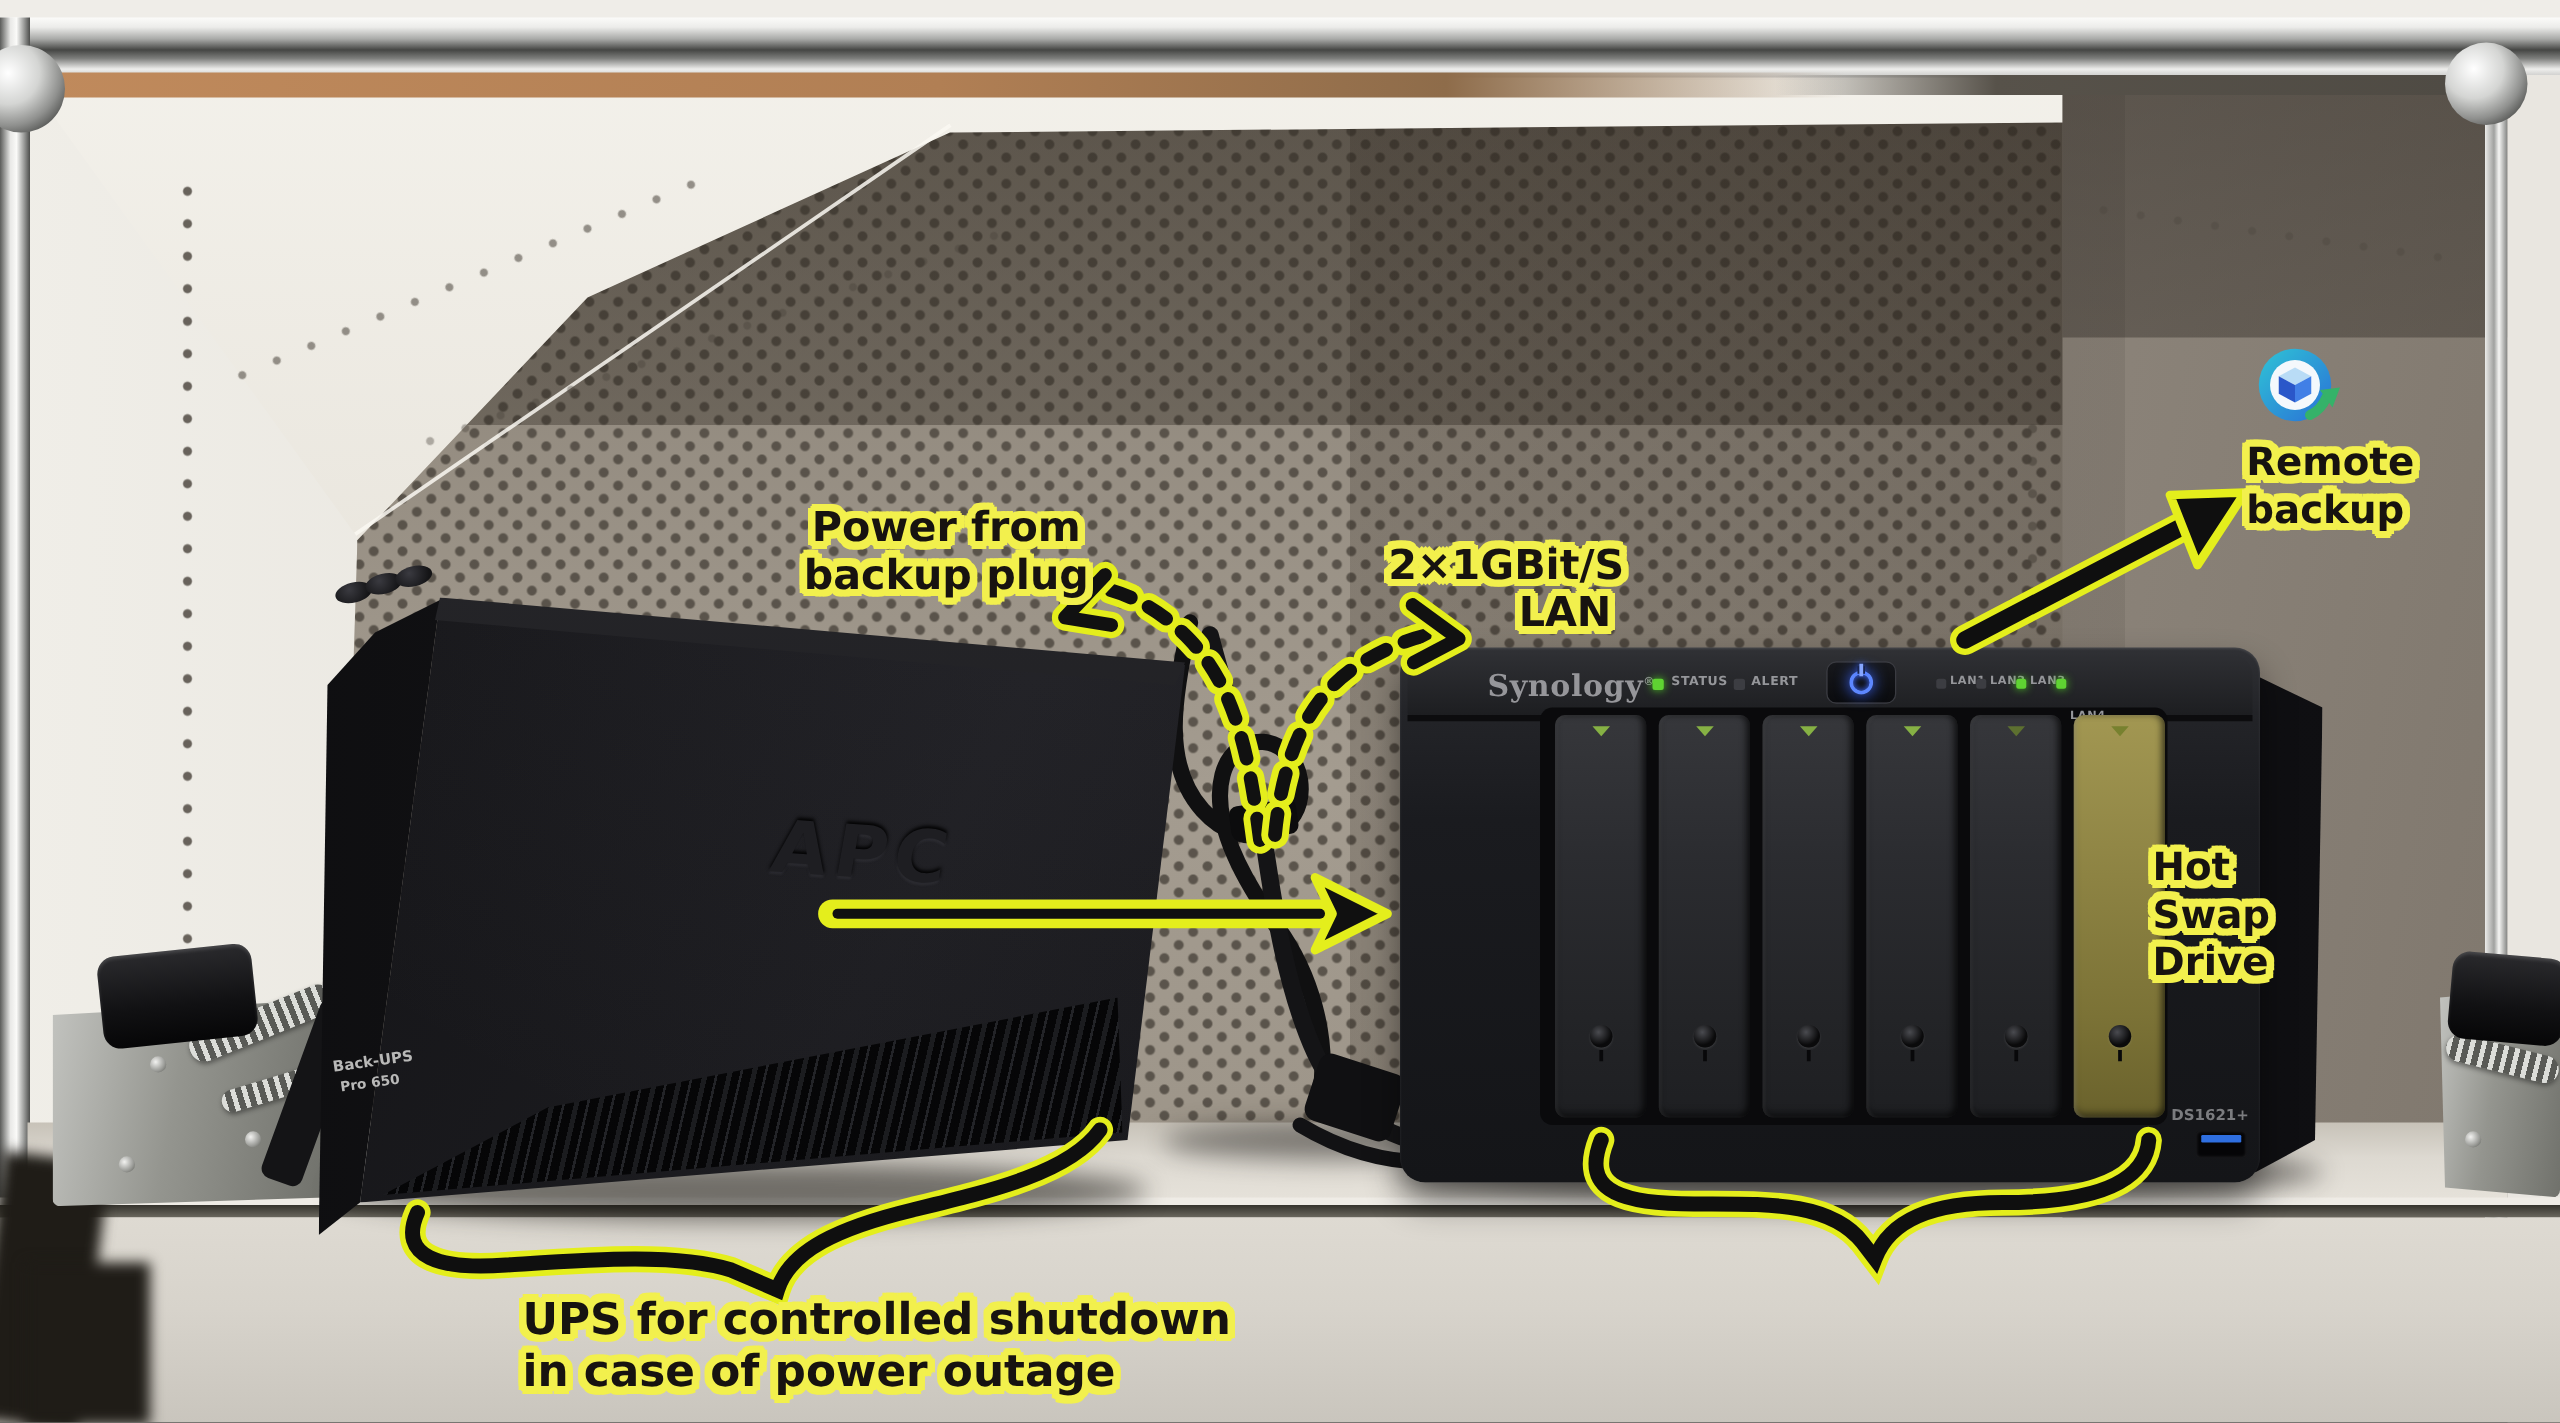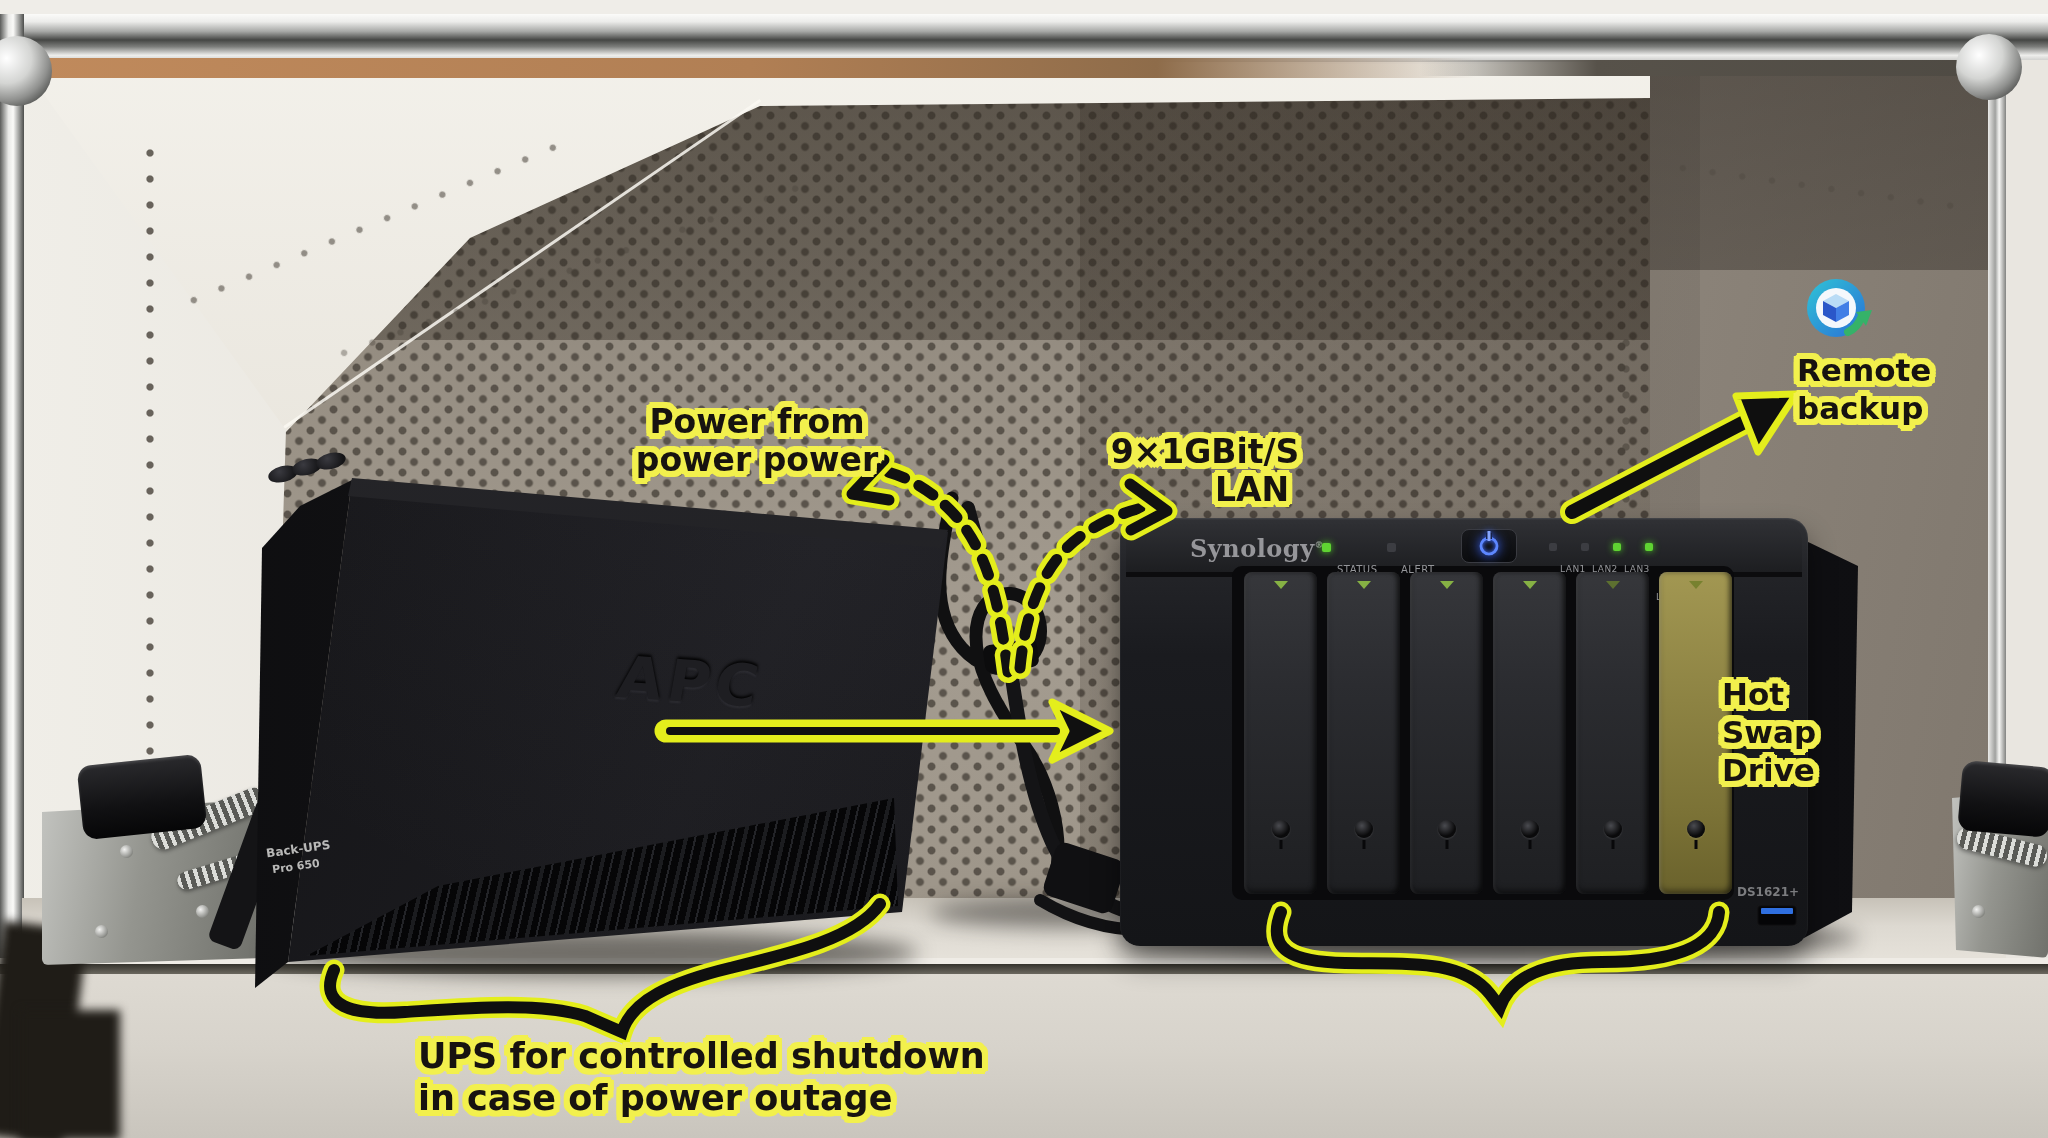--- a/index.html
+++ b/index.html
@@ -111,21 +111,21 @@
     box-shadow:inset 2px 0 3px rgba(255,255,255,.07),inset -3px 0 5px rgba(0,0,0,.55),inset 0 -4px 6px rgba(0,0,0,.4);}
   .tray.olive{background:linear-gradient(180deg,#a29752 0%,#8d8343 40%,#7b7236 75%,#6a622c 100%);
     box-shadow:inset 2px 0 3px rgba(255,255,255,.15),inset -3px 0 5px rgba(0,0,0,.45),inset 0 -4px 6px rgba(0,0,0,.35);}
   .tray-tri{position:absolute;left:50%;top:9px;transform:translateX(-50%);width:0;height:0;
     border-left:7px solid transparent;border-right:7px solid transparent;border-top:8px solid #86b144;}
   .tray-lock{position:absolute;left:50%;top:248px;transform:translateX(-50%);width:18px;height:18px;border-radius:50%;
     background:radial-gradient(circle at 38% 32%,#4a4b50,#0a0a0b 62%);box-shadow:0 1px 2px rgba(255,255,255,.12);}
   .tray-slot{position:absolute;left:50%;top:268px;transform:translateX(-50%);width:3px;height:9px;background:#08080a;}
   .nas-led{position:absolute;width:9px;height:9px;border-radius:2px;background:#3c3d42;z-index:8;}
   .nas-led.green{background:#5fd332;box-shadow:0 0 7px #4ecb22;}
-  .nas-lbl{position:absolute;color:#95969a;font-size:10px;font-weight:400;letter-spacing:.5px;z-index:8;white-space:nowrap;margin-top:24px;}
+  .nas-lbl{position:absolute;color:#95969a;font-size:10px;font-weight:700;letter-spacing:.5px;z-index:8;white-space:nowrap;}
   .syno-logo{position:absolute;left:1190px;top:534px;z-index:8;color:#96969a;
     font-family:"DejaVu Serif",serif;font-weight:700;font-size:24px;letter-spacing:0.5px;}
   .syno-logo sup{font-size:9px;}
   .pwr-btn{position:absolute;left:1461px;top:529px;width:54px;height:32px;z-index:8;border-radius:8px;
     background:linear-gradient(180deg,#17181c,#0a0b0e);border:1px solid #3a3b41;}
   .pwr-ring{position:absolute;left:50%;top:50%;transform:translate(-50%,-50%);width:13px;height:13px;
     border:3px solid #5d87ff;border-radius:50%;box-shadow:0 0 12px #3c67ff,inset 0 0 5px #3c67ff;}
   .pwr-notch{position:absolute;left:50%;top:3px;transform:translateX(-50%);width:6px;height:6px;background:#0d0e11;z-index:1;}
   .pwr-bar{position:absolute;left:50%;top:1px;transform:translateX(-50%);width:3px;height:10px;background:#86a6ff;
     box-shadow:0 0 6px #3c67ff;z-index:2;}
@@ -318,22 +318,22 @@
     <polygon points="1736,396 1796,394 1758,452" fill="#0f0f0f" stroke="#e4ee1c" stroke-width="7" stroke-linejoin="round"></polygon>
 
     <path d="M 1281,912 C 1266,950 1292,962 1345,963 C 1402,964 1462,958 1490,994 L 1500,1007 C 1512,976 1545,962 1602,962 C 1655,962 1716,954 1719,912" fill="none" stroke="#e4ee1c" stroke-width="21" stroke-linecap="round"></path>
     <path d="M 1281,912 C 1266,950 1292,962 1345,963 C 1402,964 1462,958 1490,994 L 1500,1007 C 1512,976 1545,962 1602,962 C 1655,962 1716,954 1719,912" fill="none" stroke="#0f0f0f" stroke-width="12" stroke-linecap="round"></path>
 
     <path d="M 334,970 C 318,1006 352,1016 405,1012 C 468,1008 540,1002 585,1016 L 622,1032 C 632,1000 672,982 730,968 C 792,953 856,938 880,904" fill="none" stroke="#e4ee1c" stroke-width="21" stroke-linecap="round"></path>
     <path d="M 334,970 C 318,1006 352,1016 405,1012 C 468,1008 540,1002 585,1016 L 622,1032 C 632,1000 672,982 730,968 C 792,953 856,938 880,904" fill="none" stroke="#0f0f0f" stroke-width="12" stroke-linecap="round"></path>
   </svg>
 
   <div class="ann center" style="left:757px;top:402px;font-size:33px;">Power from</div>
-  <div class="ann center" style="left:757px;top:440px;font-size:33px;">power power</div>
-  <div class="ann center" style="left:1205px;top:432px;font-size:33px;">9×1GBit/S</div>
+  <div class="ann center" style="left:757px;top:440px;font-size:33px;">backup plug</div>
+  <div class="ann center" style="left:1205px;top:432px;font-size:33px;">2×1GBit/S</div>
   <div class="ann center" style="left:1252px;top:470px;font-size:33px;">LAN</div>
   <div class="ann" style="left:1797px;top:352px;font-size:31px;">Remote</div>
   <div class="ann" style="left:1797px;top:390px;font-size:31px;">backup</div>
   <div class="ann" style="left:1722px;top:676px;font-size:31px;">Hot</div>
   <div class="ann" style="left:1722px;top:714px;font-size:31px;">Swap</div>
   <div class="ann" style="left:1722px;top:752px;font-size:31px;">Drive</div>
   <div class="ann" style="left:418px;top:1078px;font-size:35px;">in case of power outage</div>
   <div class="ann" style="left:418px;top:1036px;font-size:35px;">UPS for controlled shutdown</div>
 
 </div>

